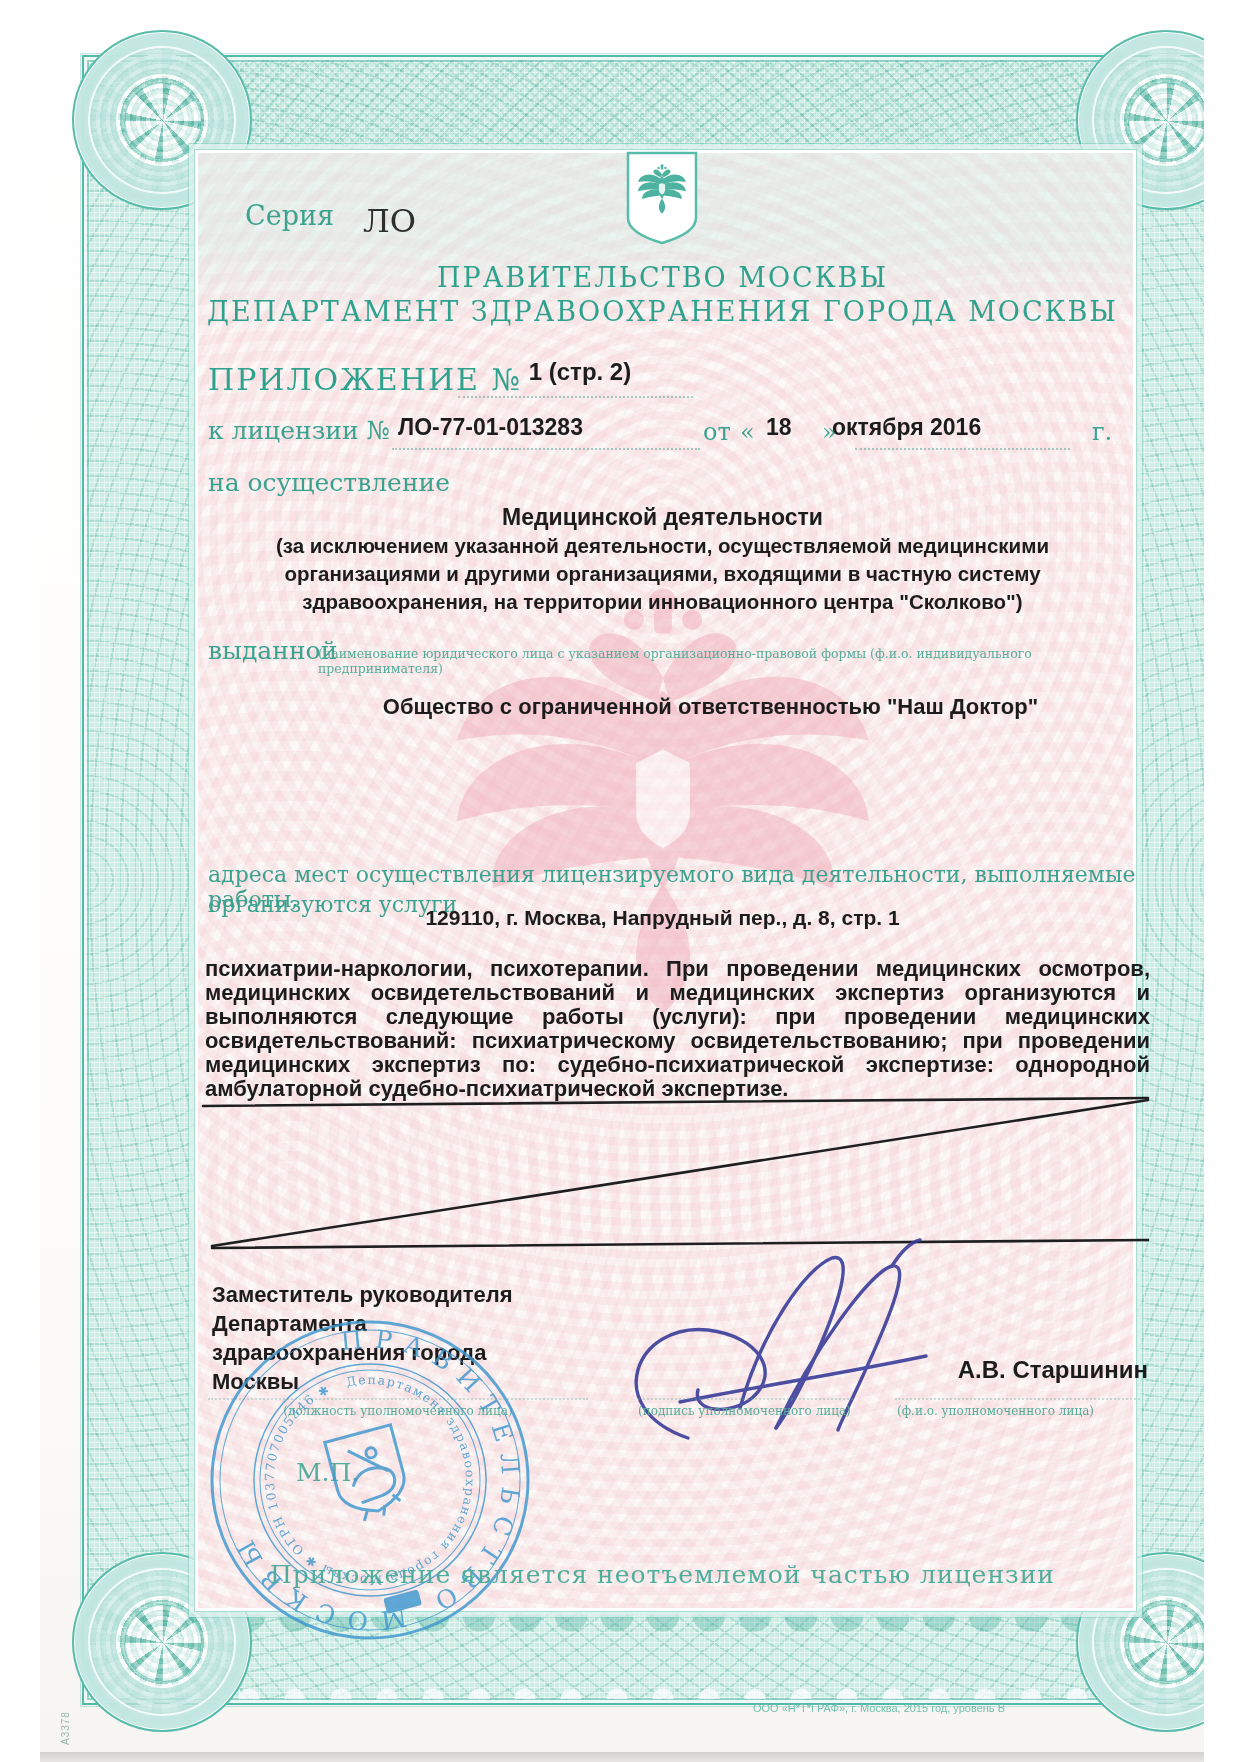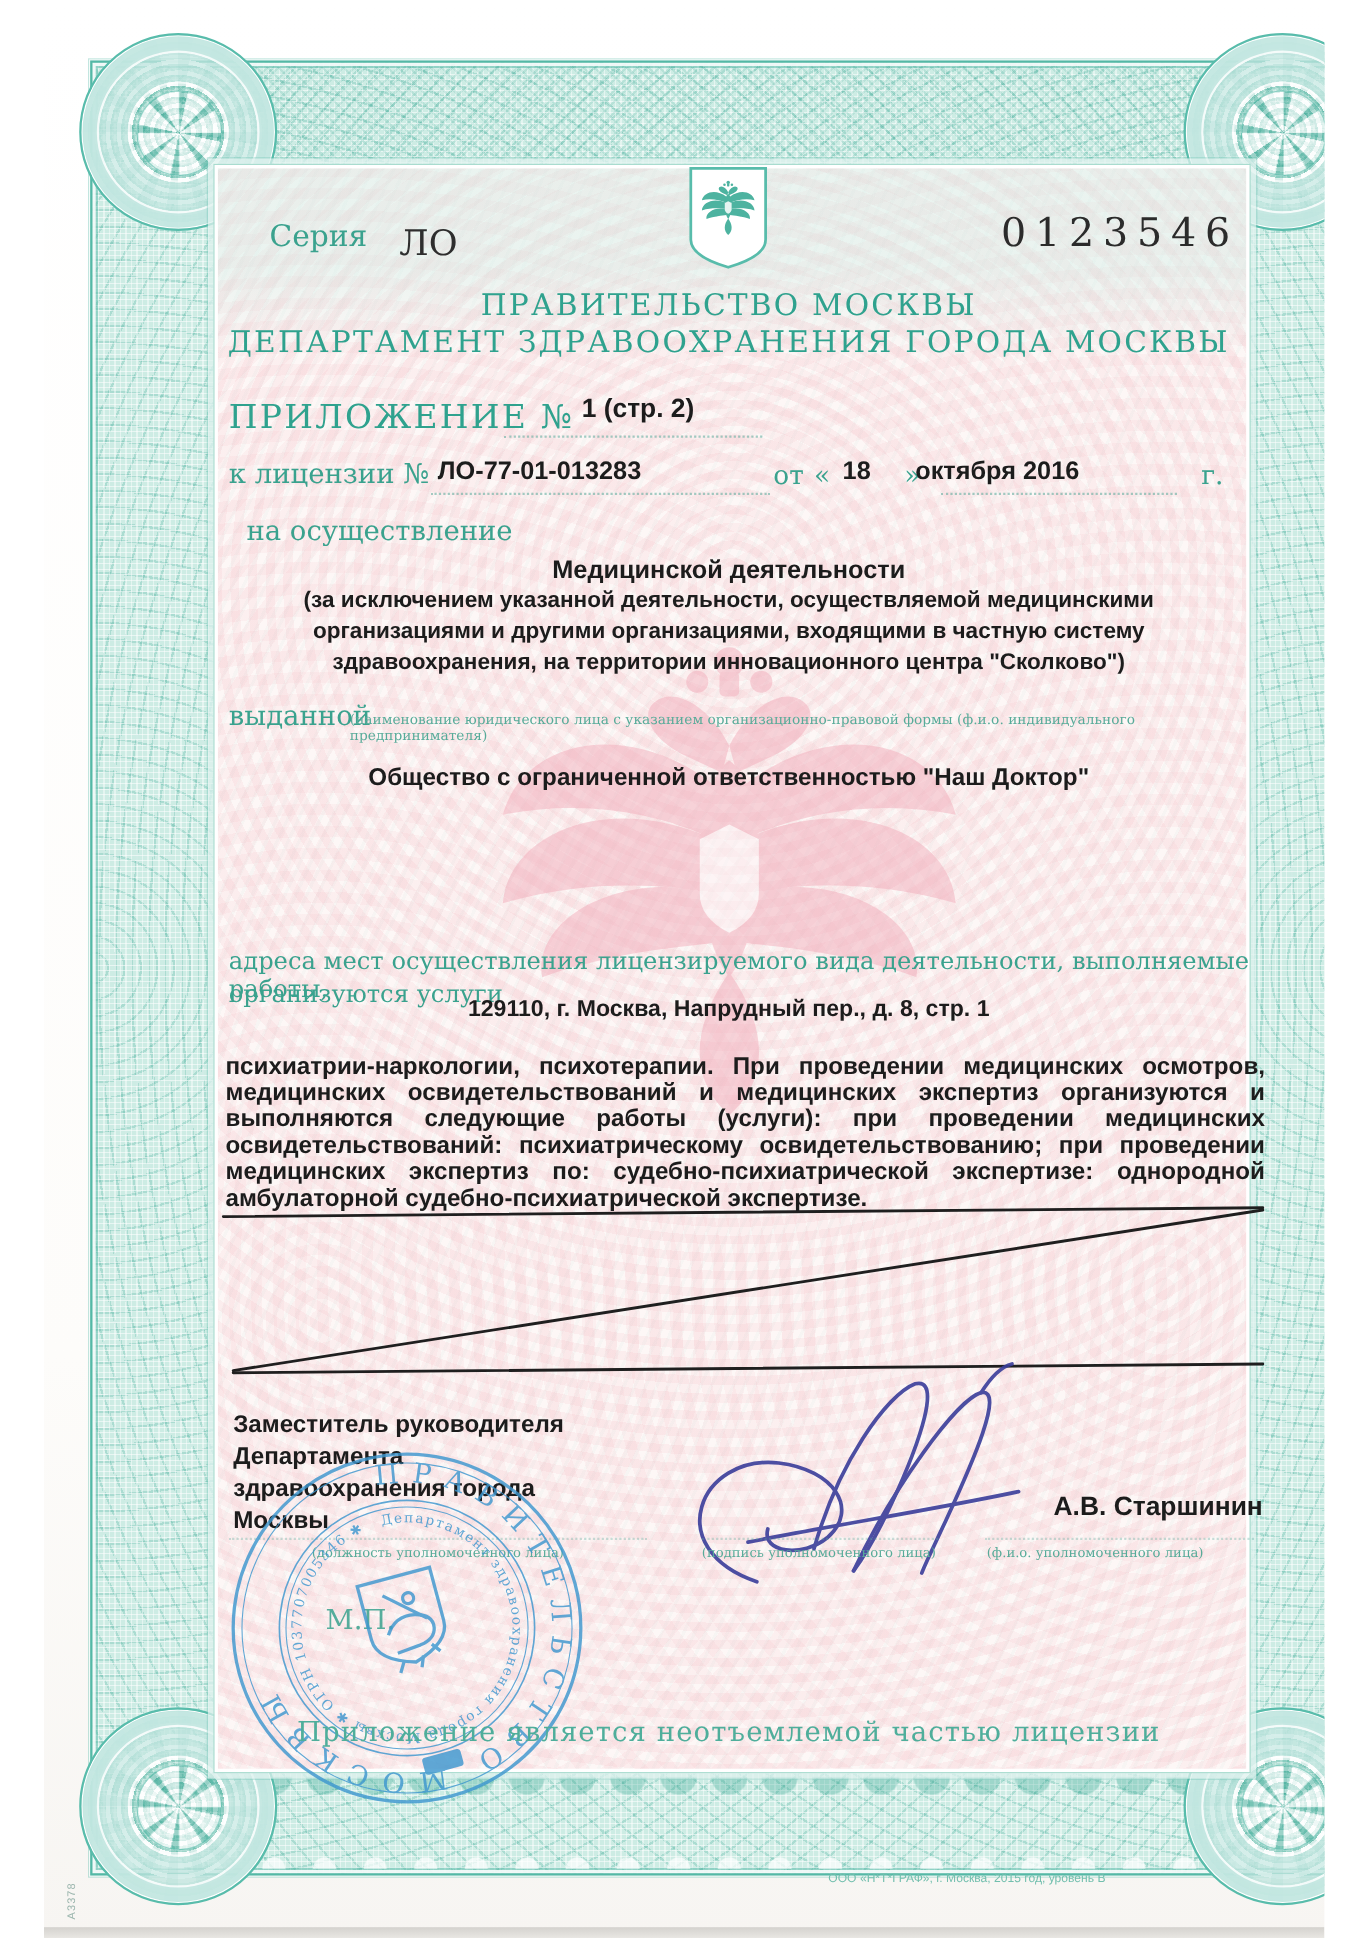--- a/index.html
+++ b/index.html
@@ -107,47 +107,46 @@
 
   <div class="abs" style="left:585px;top:150px;">
     <svg width="74" height="96" viewBox="0 0 74 96">
       <path d="M3 3 H71 V68 Q71 83 37 93 Q3 83 3 68 Z" fill="#ffffff" stroke="#58bcab" stroke-width="2.5"></path>
       <g color="#4db3a0">
           <use href="#dheagle" x="11" y="11" width="52" height="58"></use>
         </g>
     </svg>
   </div>
 
-  <div class="abs" style="left:870px;top:192px;font-size:36px;font-family:'DejaVu Serif',serif;color:#2b2b2b;letter-spacing:8px;">0123546</div>
 
   <div class="abs center t-head" style="top:262px;font-size:27px;">ПРАВИТЕЛЬСТВО МОСКВЫ</div>
   <div class="abs center t-head" style="top:296px;font-size:27px;">ДЕПАРТАМЕНТ ЗДРАВООХРАНЕНИЯ ГОРОДА МОСКВЫ</div>
 
   <div class="abs t-head" style="left:168px;top:362px;font-size:30px;">ПРИЛОЖЕНИЕ  №</div>
   <div class="abs t-bold" style="left:430px;top:358px;width:220px;text-align:center;font-size:24px;">1 (стр. 2)</div>
   <div class="abs dotted" style="left:418px;top:396px;width:235px;"></div>
 
   <div class="abs t-teal" style="left:168px;top:416px;font-size:25px;">к лицензии №</div>
   <div class="abs t-bold" style="left:358px;top:414px;font-size:23px;">ЛО-77-01-013283</div>
   <div class="abs dotted" style="left:352px;top:448px;width:308px;"></div>
   <div class="abs t-teal" style="left:663px;top:418px;font-size:24px;">от</div>
   <div class="abs t-teal" style="left:700px;top:418px;font-size:24px;">«</div>
   <div class="abs t-bold" style="left:726px;top:414px;font-size:23px;">18</div>
   <div class="abs t-teal" style="left:782px;top:418px;font-size:24px;">»</div>
   <div class="abs t-bold" style="left:792px;top:414px;font-size:23px;">октября 2016</div>
   <div class="abs dotted" style="left:815px;top:448px;width:215px;"></div>
   <div class="abs t-teal" style="left:1052px;top:418px;font-size:24px;">г.</div>
 
-  <div class="abs t-teal" style="left:184px;top:468px;font-size:25px;">на осуществление</div>
+  <div class="abs t-teal" style="left:168px;top:468px;font-size:25px;">на осуществление</div>
   <div class="abs center t-bold" style="top:504px;font-size:23px;">Медицинской деятельности</div>
   <div class="abs t-bold" style="left:190px;top:532px;width:865px;text-align:center;font-size:20.5px;line-height:28px;">(за исключением указанной деятельности, осуществляемой медицинскими организациями и другими организациями, входящими в частную систему здравоохранения, на территории инновационного центра "Сколково")</div>
 
   <div class="abs t-teal" style="left:168px;top:636px;font-size:25px;">выданной</div>
   <div class="abs cap" style="left:278px;top:646px;width:810px;font-size:12.5px;">(наименование юридического лица с указанием организационно-правовой формы  (ф.и.о. индивидуального предпринимателя)</div>
-  <div class="abs center t-bold" style="top:694px;font-size:22px;">Общество с ограниченной ответственностью "Наш Доктор"</div>
+  <div class="abs center t-bold" style="top:694px;font-size:22px;margin-left:48px;">Общество с ограниченной ответственностью "Наш Доктор"</div>
 
   <div class="abs t-teal" style="left:168px;top:862px;font-size:22px;">адреса мест осуществления лицензируемого вида деятельности, выполняемые работы,</div>
   <div class="abs t-teal" style="left:168px;top:892px;font-size:22px;">организуются услуги</div>
   <div class="abs center t-bold" style="top:906px;font-size:21px;">129110, г. Москва, Напрудный пер., д. 8, стр. 1</div>
 
   <div class="abs t-bold" style="left:165px;top:957px;width:945px;font-size:22px;line-height:24px;text-align:justify;text-align-last:left;">психиатрии-наркологии, психотерапии. При проведении медицинских осмотров, медицинских освидетельствований и медицинских экспертиз организуются и выполняются следующие работы (услуги): при проведении медицинских освидетельствований: психиатрическому освидетельствованию; при проведении медицинских экспертиз по: судебно-психиатрической экспертизе: однородной амбулаторной судебно-психиатрической экспертизе.</div>
 
   <svg class="abs" style="left:0;top:0;" width="1244" height="1762" viewBox="0 0 1244 1762">
     <g stroke="#1f1f1f" stroke-width="2.6" stroke-linecap="round">
       <line x1="163" y1="1106" x2="1108" y2="1098"></line>

